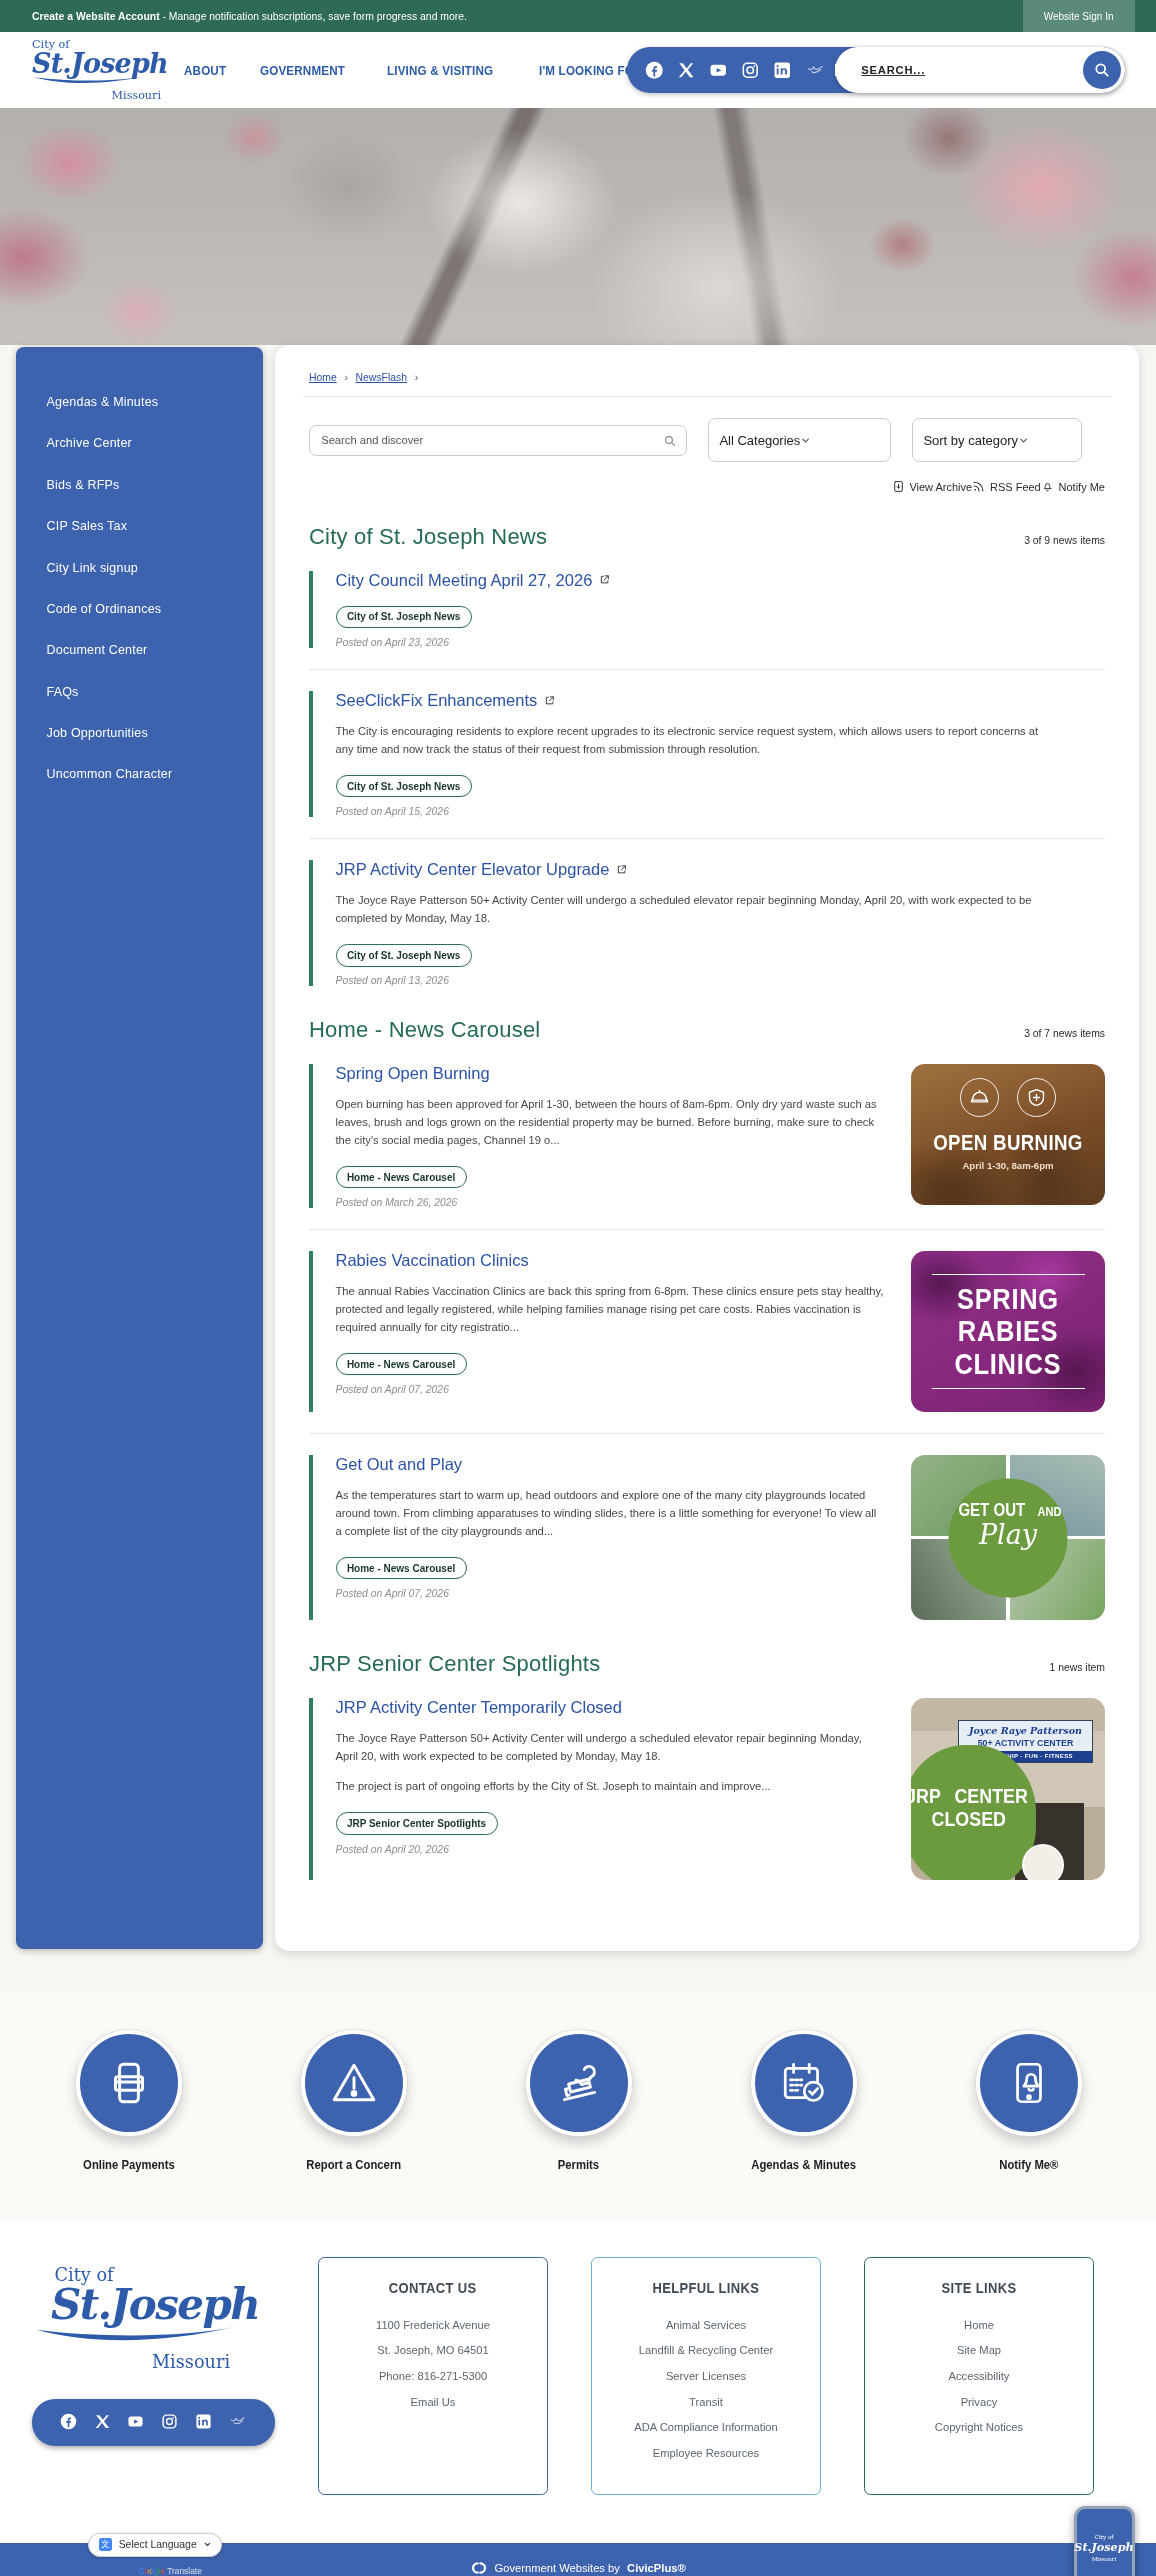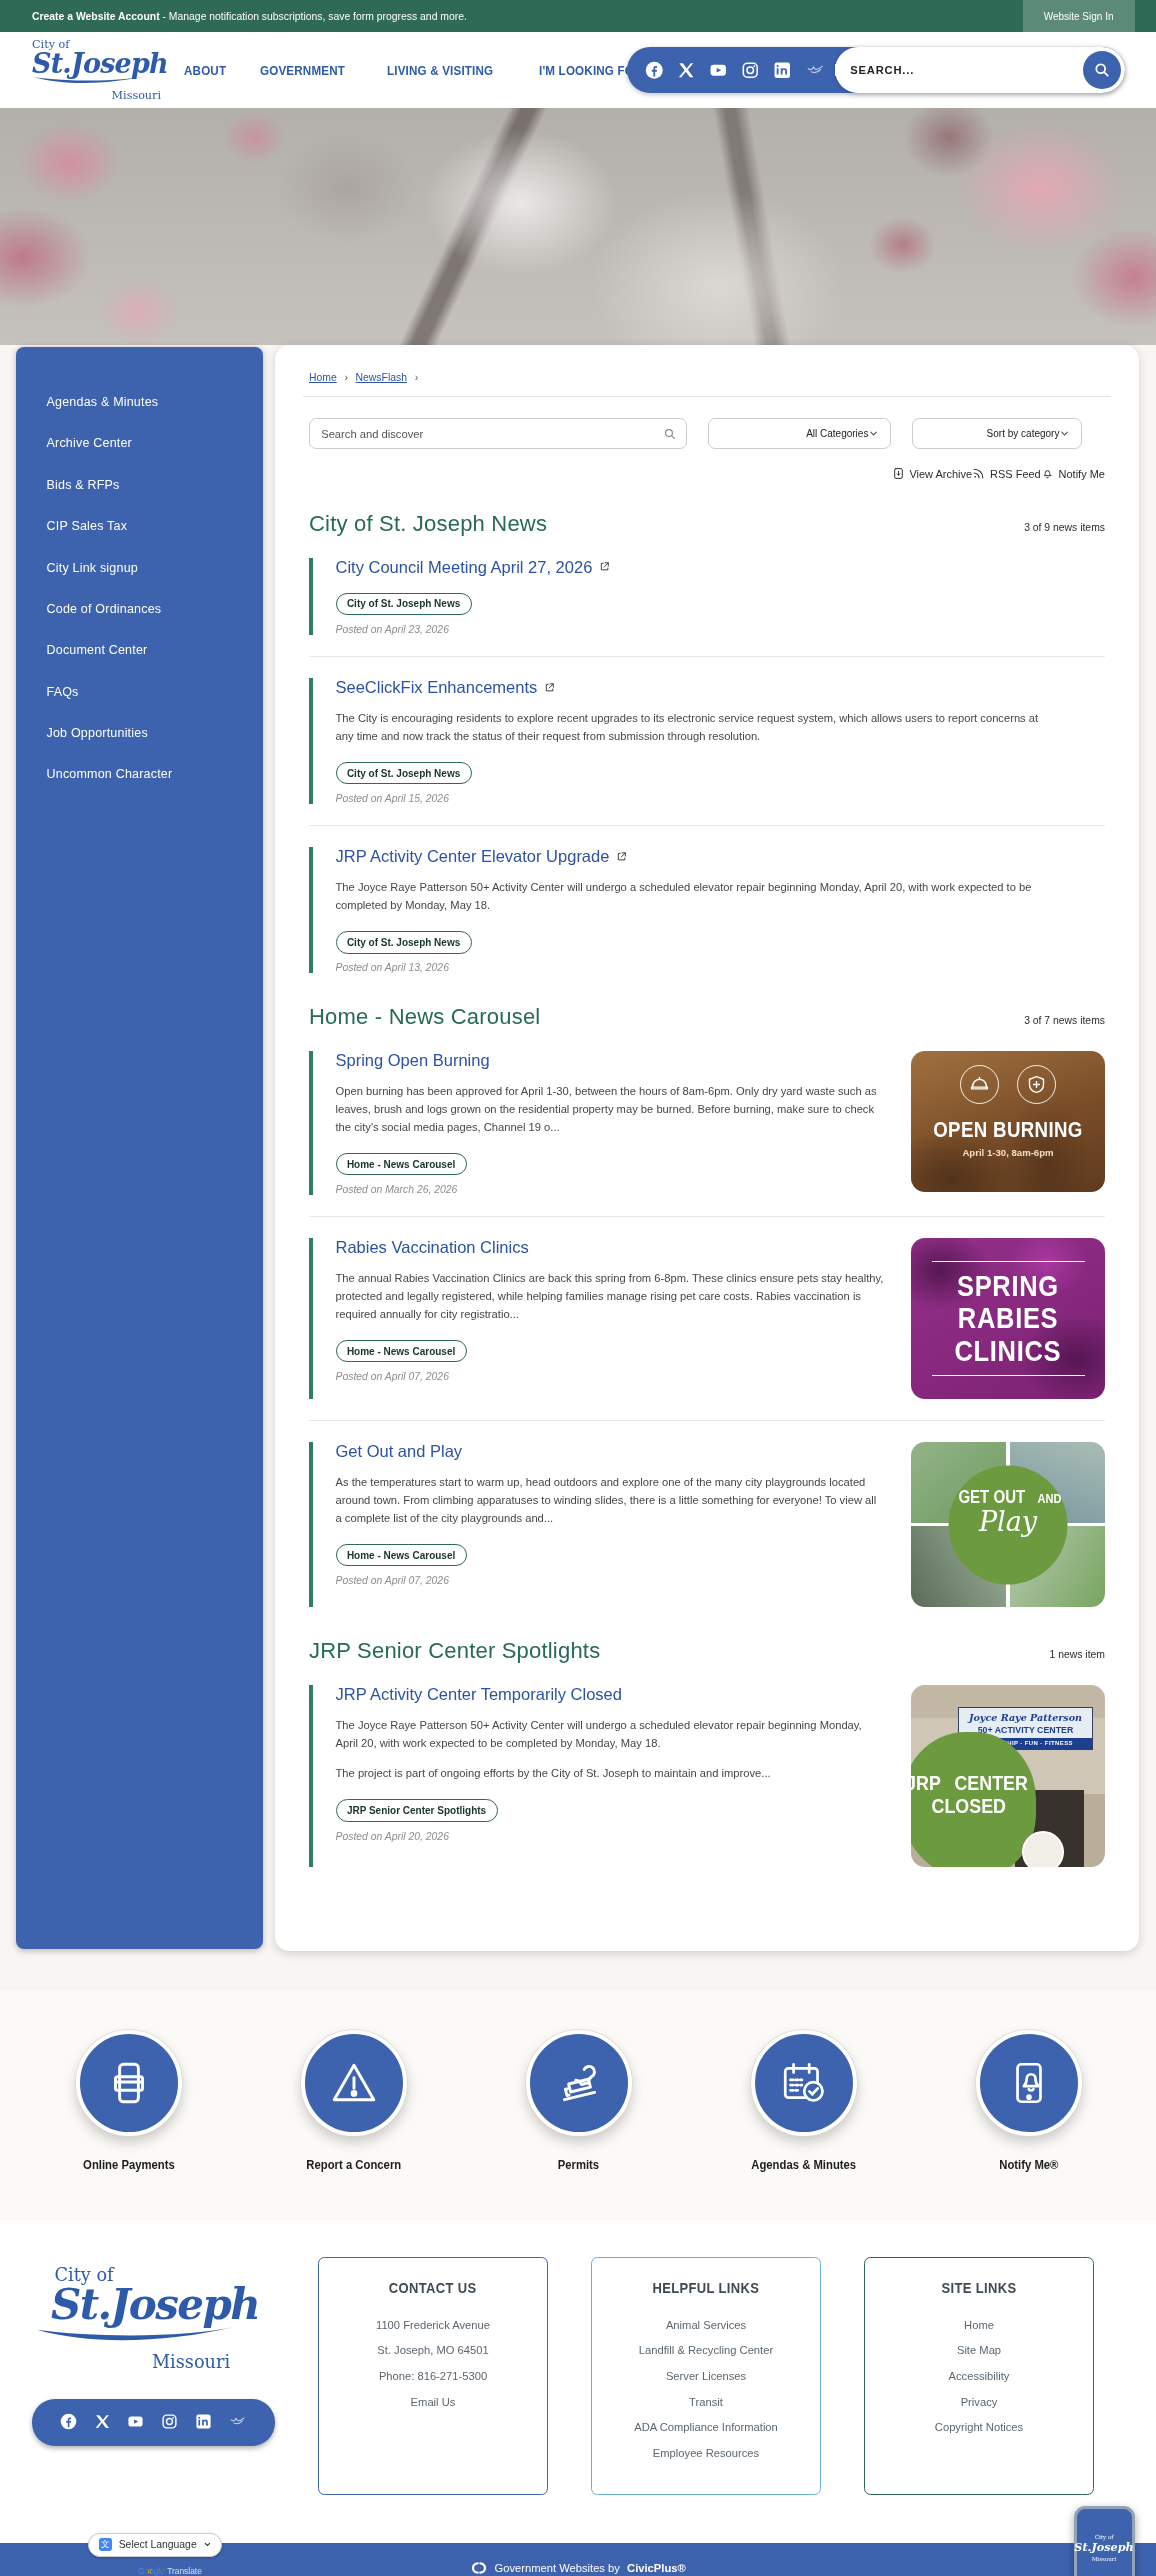--- a/index.html
+++ b/index.html
@@ -20,21 +20,21 @@
   .logo .l1 { font-family:"DejaVu Serif", serif; font-size:11.2px; }
   .logo .l2 { font-family:"DejaVu Serif", serif; font-style:italic; font-size:27px; font-weight:700; letter-spacing:-0.8px; }
   .logo .l3 { font-family:"DejaVu Serif", serif; font-size:11.2px; text-align:right; margin-top:4.8px; }
   .logo svg.swoosh { display:block; margin-top:-3.2px; }
   .nav { display:flex; gap:27px; margin-left:22.5px; }
   .nav-item { color:#2d5ba9; font-weight:700; font-size:13.7px; letter-spacing:0.2px; cursor:pointer; }
   .hpill { position:absolute; right:32px; top:15.3px; height:46px; width:498px; background:#3d62ae; border-radius:23px; display:flex; align-items:center; box-shadow:0 1.6px 4.8px rgba(0,0,0,.25); }
   .social { display:flex; align-items:center; gap:13.7px; padding:0 11.2px 0 17.7px; }
   .sicon { width:18.5px; height:18.5px; display:inline-flex; cursor:pointer; }
   .hsearch { flex:1; height:46px; background:#fff; border-radius:23px; display:flex; align-items:center; box-shadow:0 1.6px 4.8px rgba(0,0,0,.2); }
-  .hsearch input { border:none; outline:none; flex:1; padding-left:15px; font-size:11.2px; letter-spacing:0.8px; color:#333; font-family:"Liberation Sans",sans-serif; font-weight:700; }
+  .hsearch input { border:none; outline:none; flex:1; padding-left:26px; font-size:11.2px; letter-spacing:0.8px; color:#333; font-family:"Liberation Sans",sans-serif; font-weight:700;text-decoration:underline; }
   .hsearch input::placeholder { color:#222; }
   .hsearch-btn { width:38px; height:38px; border-radius:50%; background:#3d62ae; border:none; margin-right:4px; display:flex; align-items:center; justify-content:center; cursor:pointer; }
 
   
   .hero { height:249px; background-color:#b6b2ae;
     background-image:
       radial-gradient(72px 56px at 6% 22%, rgba(214,140,158,.9), transparent 70%),
       radial-gradient(96px 72px at 2% 60%, rgba(190,110,130,.85), transparent 70%),
       radial-gradient(56px 48px at 12% 82%, rgba(225,170,182,.8), transparent 70%),
       radial-gradient(44px 36px at 22% 12%, rgba(205,135,150,.7), transparent 70%),
@@ -57,21 +57,21 @@
 
   .crumbs { font-size:10.4px; color:#777; padding:6.4px 0 13px 0; }
   .crumb-link { color:#2b52a5; text-decoration:underline; cursor:pointer; }
   .crumb-sep { color:#555; margin:0 4.8px; }
   .cdivider { border-top:0.8px solid #e4e4e2; margin:0 -6.4px; }
 
   .frow { display:flex; gap:21px; margin-top:21px; align-items:center; }
   .fsearch { width:378px; height:31px; border:0.8px solid #ccc; border-radius:7.2px; display:flex; align-items:center; padding:0 9.6px 0 11.2px; }
   .fsearch input { border:none; outline:none; flex:1; font-size:11.2px; color:#333; font-family:"Liberation Sans",sans-serif; }
   .fsearch input::placeholder { color:#555; }
-  .fselect { height:31px; border:0.8px solid #ccc; border-radius:7.2px; display:flex; align-items:center; justify-content:flex-end; padding:0 10.4px; font-size:10px; color:#222; cursor:pointer; }
+  .fselect { height:44px; border:0.8px solid #ccc; border-radius:7.2px; display:flex; align-items:center; justify-content:flex-start; padding:0 10.4px; font-size:13px; color:#222; cursor:pointer; }
   .fsel-cat { width:183px; } .fsel-sort { width:170px; }
   .actions { display:flex; justify-content:flex-end; margin-top:17.7px; font-size:11px; color:#2b2b2b; }
   .act { display:flex; align-items:center; gap:4.8px; cursor:pointer; }
 
   .section { margin-top:30.5px; }
   .sec-head { display:flex; align-items:baseline; justify-content:space-between; margin-bottom:6.4px; }
   .sec-title { font-size:22px; color:#266a57; font-weight:400; letter-spacing:0.2px; }
   .sec-count { font-size:10.4px; color:#2b2b2b; }
   .item { border-left:4px solid #2e7d64; padding-left:22.5px; margin-top:21px; }
   .idiv { border-top:0.8px solid #e9e9e7; margin-top:21px; }

